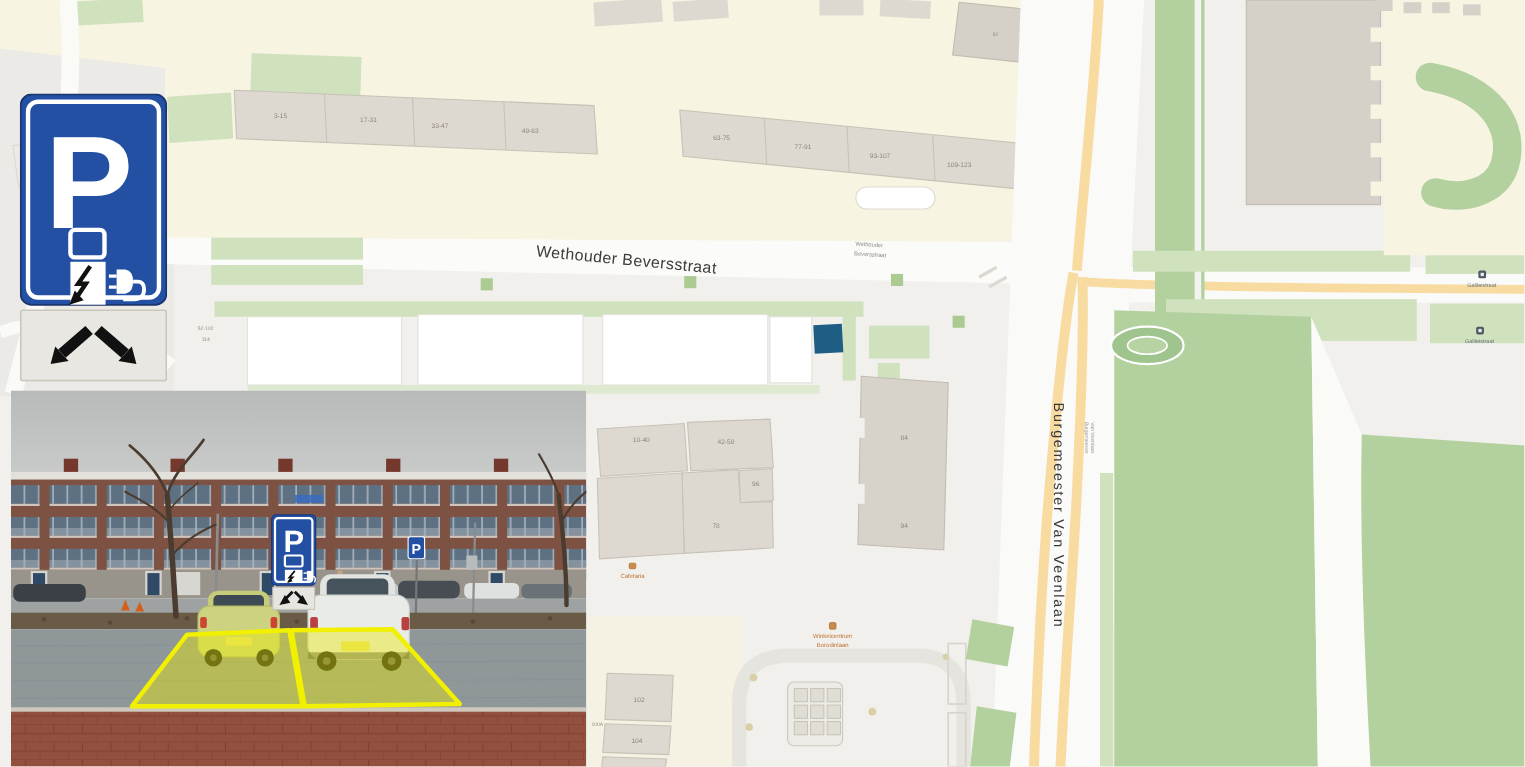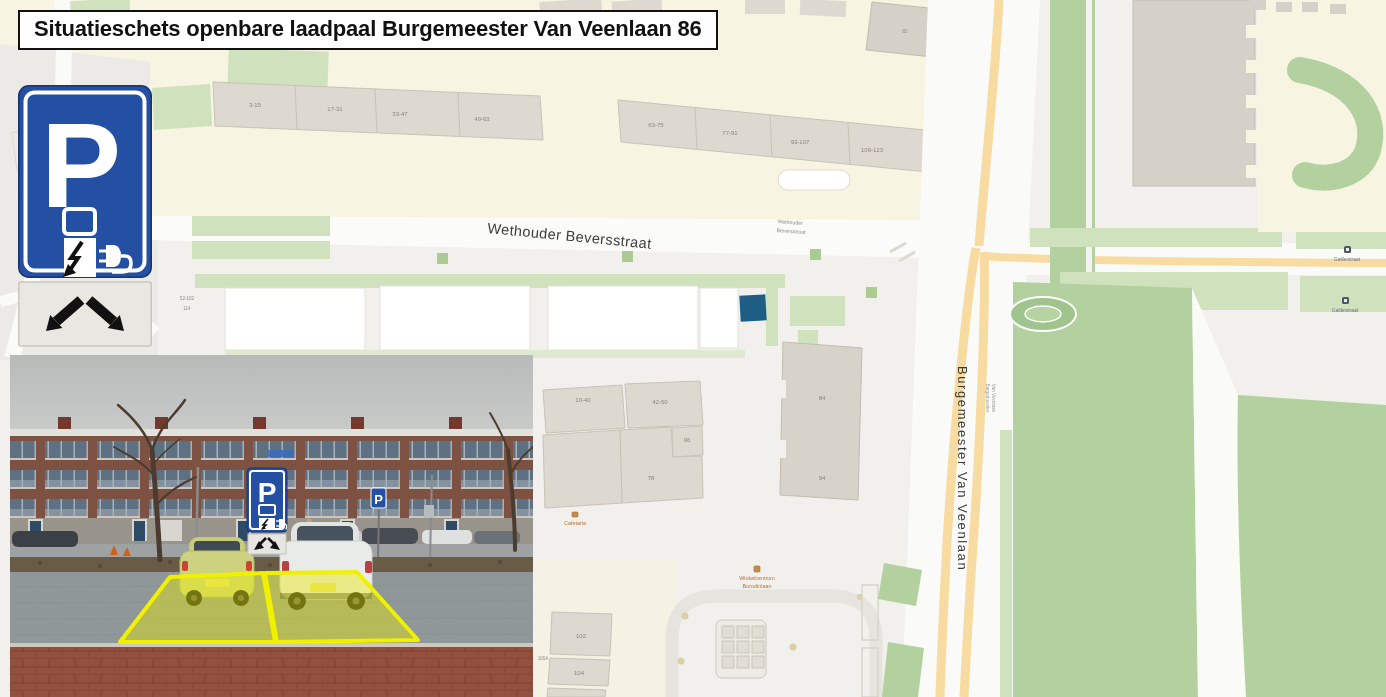--- a/index.html
+++ b/index.html
@@ -398,23 +398,20 @@
       <rect x="1" y="66" width="38" height="20" fill="#e6e5df" stroke="#c8c5bb" stroke-width="1"></rect>
       <g fill="#111111">
         <polygon points="7,82 17,80 12,73"></polygon>
           <line x1="19" y1="70" x2="12" y2="77" stroke="#111111" stroke-width="2.6"></line>
         <polygon points="33,82 23,80 28,73"></polygon>
           <line x1="21" y1="70" x2="28" y2="77" stroke="#111111" stroke-width="2.6"></line>
       </g>
     </g>
   </svg>
 
-  <div class="titlebox">
-    <span>Situatieschets openbare laadpaal Burgemeester Van Veenlaan 86</span>
-  </div>
 
   <div class="signwrap">
     <svg width="134" height="262" viewBox="0 0 134 262">
       <g>
         <rect x="0.8" y="0.8" width="132.4" height="191.4" rx="10" fill="#2450A4" stroke="#18356e" stroke-width="1.6"></rect>
         <rect x="7.5" y="7.5" width="119" height="178" rx="9" fill="none" stroke="#ffffff" stroke-width="4"></rect>
         <text x="63" y="122" text-anchor="middle" font-size="120" font-weight="bold" fill="#ffffff" font-family="Liberation Sans, sans-serif">P</text>
         <rect x="46" y="124" width="31" height="25" rx="4" fill="none" stroke="#ffffff" stroke-width="4"></rect>
         <rect x="46" y="153" width="32" height="39" fill="#ffffff"></rect>
         <path d="M64,157 L53,173 L60,173 L50,188" stroke="#111111" stroke-width="4" fill="none"></path>

